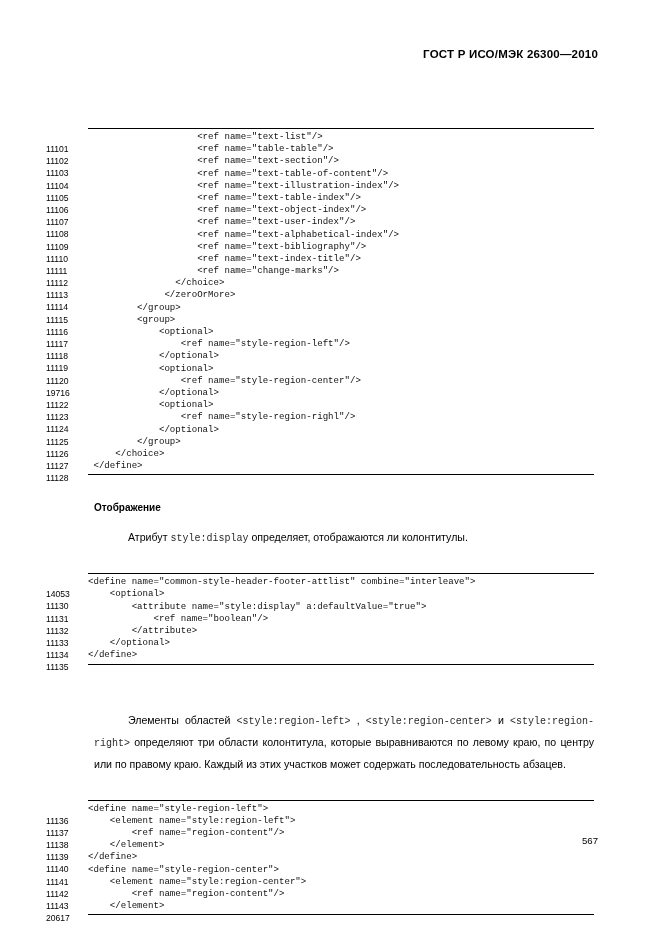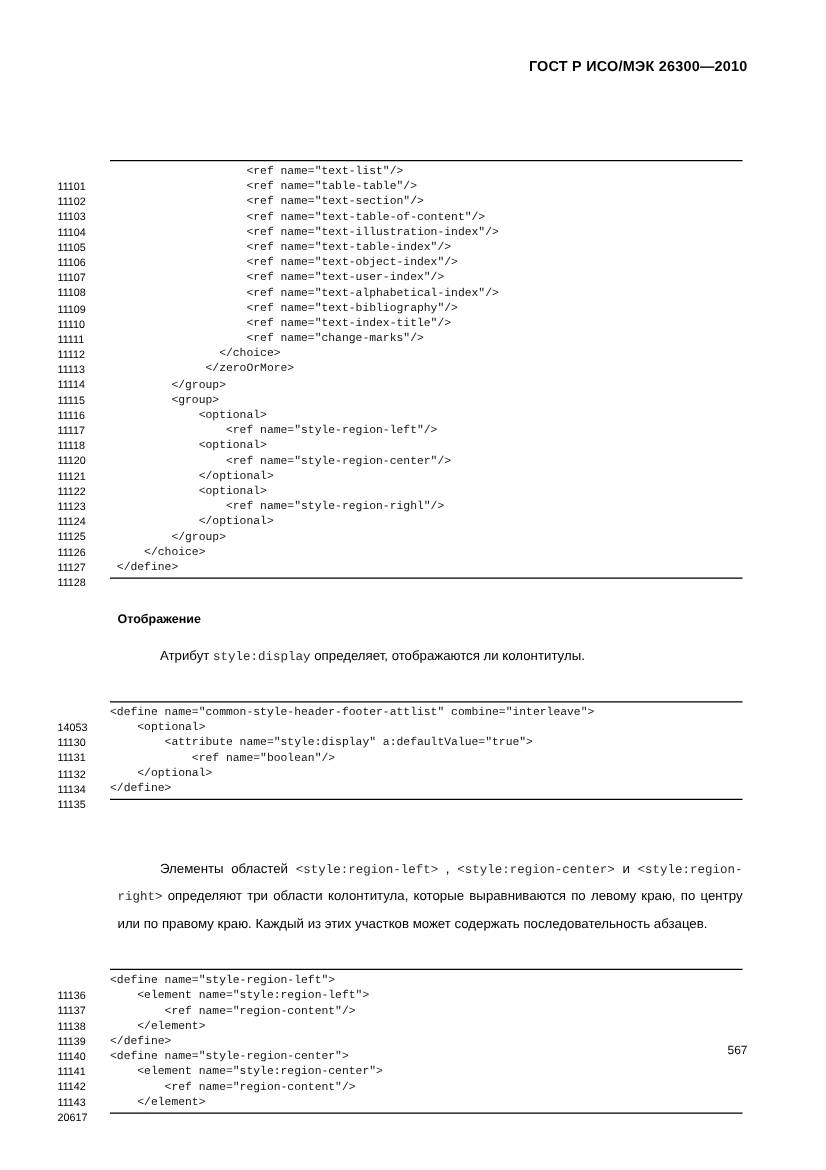--- a/index.html
+++ b/index.html
@@ -149,22 +149,23 @@
           <div class="code-row"><span class="lineno">11109</span><span class="codetext">                    &lt;ref name="text-alphabetical-index"/&gt;</span></div>
           <div class="code-row"><span class="lineno">11110</span><span class="codetext">                    &lt;ref name="text-bibliography"/&gt;</span></div>
           <div class="code-row"><span class="lineno">11111</span><span class="codetext">                    &lt;ref name="text-index-title"/&gt;</span></div>
           <div class="code-row"><span class="lineno">11112</span><span class="codetext">                    &lt;ref name="change-marks"/&gt;</span></div>
           <div class="code-row"><span class="lineno">11113</span><span class="codetext">                &lt;/choice&gt;</span></div>
           <div class="code-row"><span class="lineno">11114</span><span class="codetext">              &lt;/zeroOrMore&gt;</span></div>
           <div class="code-row"><span class="lineno">11115</span><span class="codetext">         &lt;/group&gt;</span></div>
           <div class="code-row"><span class="lineno">11116</span><span class="codetext">         &lt;group&gt;</span></div>
           <div class="code-row"><span class="lineno">11117</span><span class="codetext">             &lt;optional&gt;</span></div>
           <div class="code-row"><span class="lineno">11118</span><span class="codetext">                 &lt;ref name="style-region-left"/&gt;</span></div>
+          <div class="code-row"><span class="lineno">11119</span><span class="codetext">             &lt;/optional&gt;</span></div>
           <div class="code-row"><span class="lineno">11120</span><span class="codetext">             &lt;optional&gt;</span></div>
-          <div class="code-row"><span class="lineno">11121</span><span class="codetext">                 &lt;ref name="style-region-center"/&gt;</span></div>
+          <div class="code-row"><span class="lineno">19716</span><span class="codetext">                 &lt;ref name="style-region-center"/&gt;</span></div>
           <div class="code-row"><span class="lineno">11122</span><span class="codetext">             &lt;/optional&gt;</span></div>
           <div class="code-row"><span class="lineno">11123</span><span class="codetext">             &lt;optional&gt;</span></div>
           <div class="code-row"><span class="lineno">11124</span><span class="codetext">                 &lt;ref name="style-region-righl"/&gt;</span></div>
           <div class="code-row"><span class="lineno">11125</span><span class="codetext">             &lt;/optional&gt;</span></div>
           <div class="code-row"><span class="lineno">11126</span><span class="codetext">         &lt;/group&gt;</span></div>
           <div class="code-row"><span class="lineno">11127</span><span class="codetext">     &lt;/choice&gt;</span></div>
           <div class="code-row"><span class="lineno">11128</span><span class="codetext"> &lt;/define&gt;</span></div>
         </div>
       <div class="rule"></div>
     </div>
@@ -179,20 +180,21 @@
 
     <div class="gap-c"></div>
 
     <div class="listing">
       <div class="rule"></div>
       <div class="rows">
           <div class="code-row"><span class="lineno">14053</span><span class="codetext">&lt;define name="common-style-header-footer-attlist" combine="interleave"&gt;</span></div>
           <div class="code-row"><span class="lineno">11130</span><span class="codetext">    &lt;optional&gt;</span></div>
           <div class="code-row"><span class="lineno">11131</span><span class="codetext">        &lt;attribute name="style:display" a:defaultValue="true"&gt;</span></div>
           <div class="code-row"><span class="lineno">11132</span><span class="codetext">            &lt;ref name="boolean"/&gt;</span></div>
+          <div class="code-row"><span class="lineno">11133</span><span class="codetext">        &lt;/attribute&gt;</span></div>
           <div class="code-row"><span class="lineno">11134</span><span class="codetext">    &lt;/optional&gt;</span></div>
           <div class="code-row"><span class="lineno">11135</span><span class="codetext">&lt;/define&gt;</span></div>
         </div>
       <div class="rule"></div>
     </div>
 
     <div class="gap-d"></div>
 
 
     <div class="gap-e"></div>

